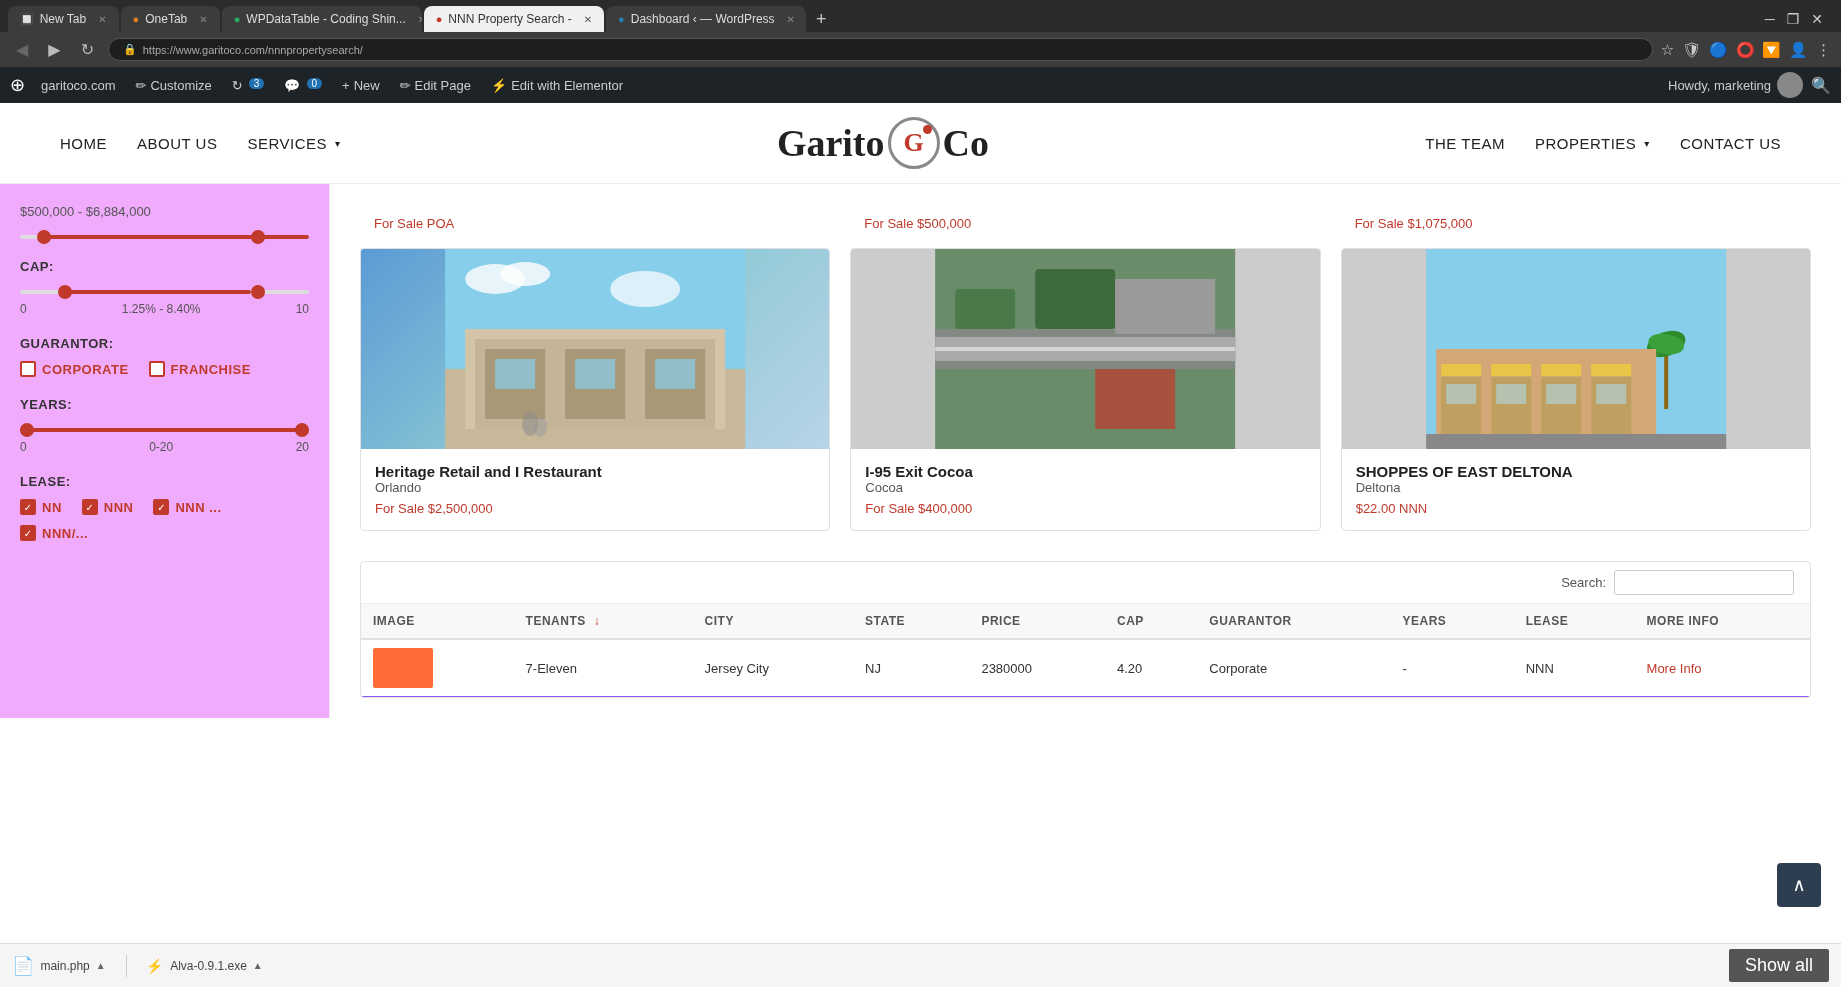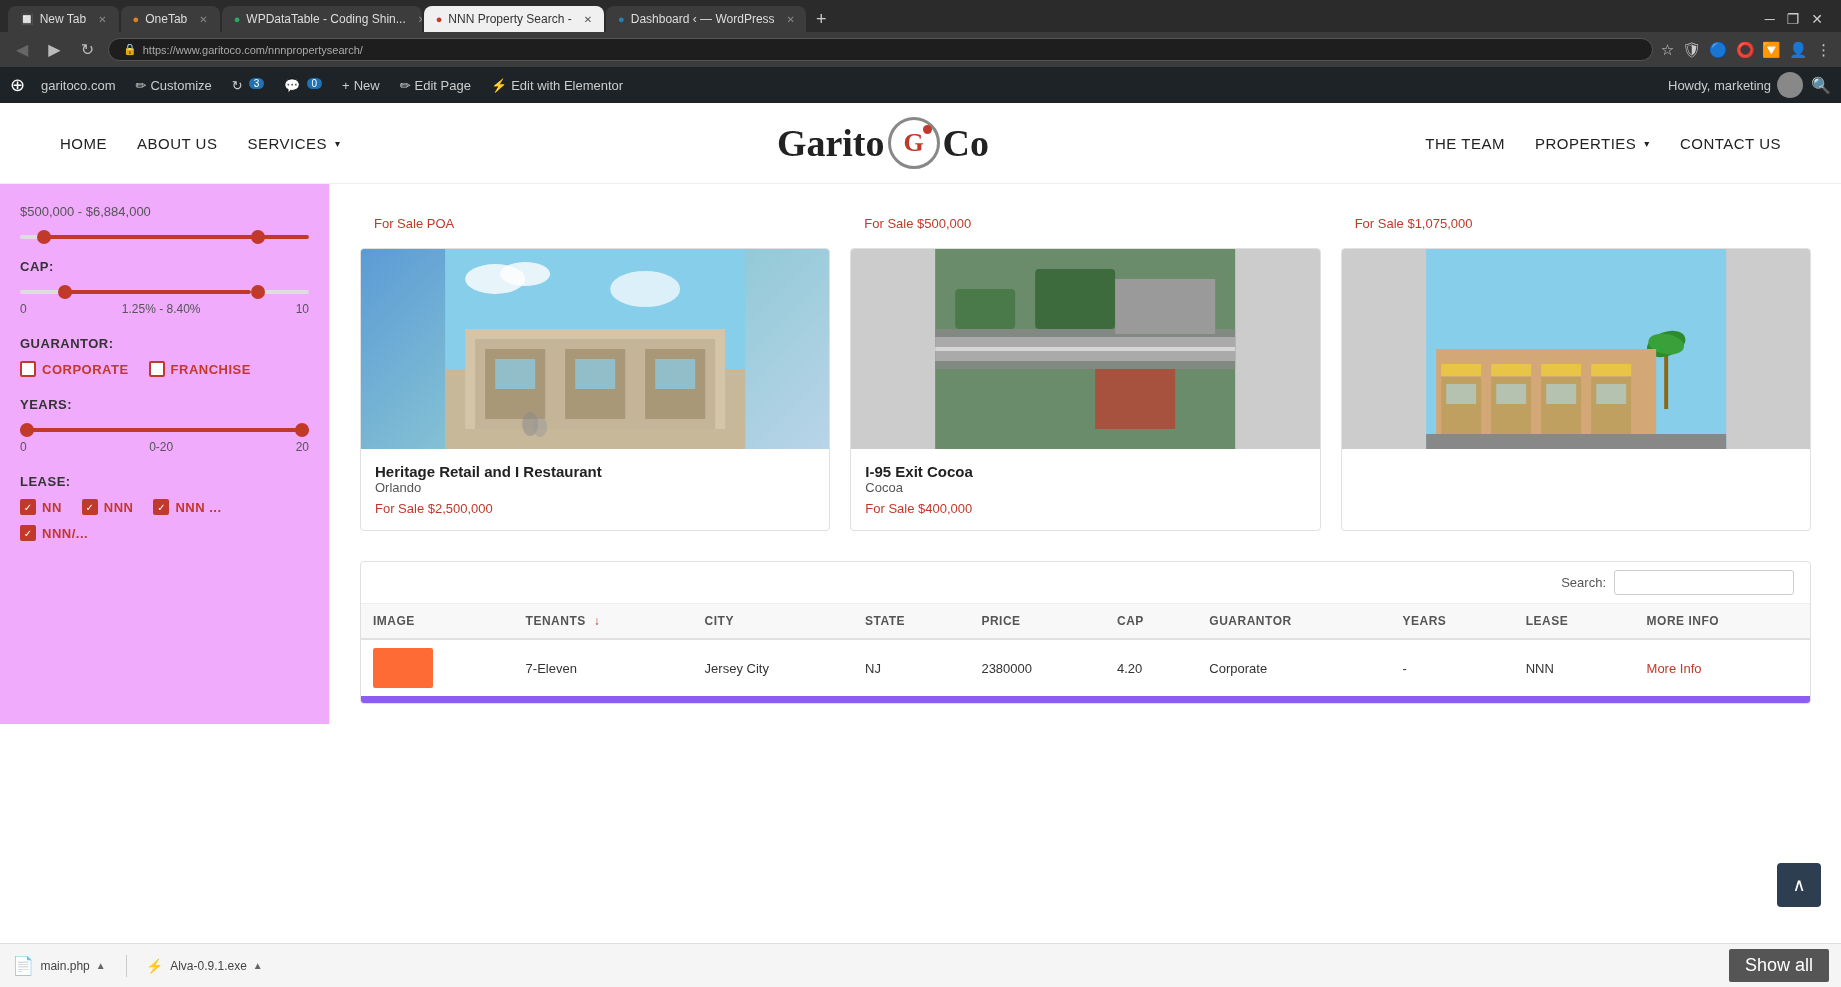--- a/index.html
+++ b/index.html
@@ -82,21 +82,21 @@
     .price-strip-item { padding: 10px 14px; }
     .price-strip-text { font-size: 13px; color: #c0392b; }
 
     
     .table-section { border: 1px solid #e0e0e0; border-radius: 4px; overflow: hidden; }
     .table-search-bar { padding: 8px 16px; display: flex; justify-content: flex-end; align-items: center; border-bottom: 1px solid #eee; }
     .table-search-label { font-size: 13px; color: #555; margin-right: 8px; }
     .table-search-input { border: 1px solid #ccc; padding: 4px 8px; font-size: 13px; border-radius: 3px; width: 180px; }
     .data-table { width: 100%; border-collapse: collapse; }
     .data-table th { background: #f8f8f8; padding: 10px 12px; text-align: left; font-size: 12px; color: #555; font-weight: 700; letter-spacing: 0.5px; border-bottom: 2px solid #e0e0e0; white-space: nowrap; }
-    .data-table td { padding: 8px 12px; border-bottom: 7px solid #8b5cf6; font-size: 13px; color: #333; }
+    .data-table td { padding: 8px 12px; border-bottom: 1px solid #8b5cf6; font-size: 13px; color: #333; }
     .sort-arrow { color: #c0392b; margin-left: 4px; }
     .thumbnail-cell { width: 60px; height: 40px; background: #ff6b35; border-radius: 2px; }
 
     
     .back-to-top { position: fixed; bottom: 80px; right: 20px; width: 44px; height: 44px; background: #2c3e50; color: #fff; border-radius: 4px; display: flex; align-items: center; justify-content: center; cursor: pointer; font-size: 18px; z-index: 100; }
 
     
     .bottom-bar { position: fixed; bottom: 0; left: 0; right: 0; background: #f5f5f5; border-top: 1px solid #ddd; display: flex; align-items: center; padding: 4px 12px; height: 44px; gap: 20px; font-size: 12px; color: #444; }
     .bottom-file { display: flex; align-items: center; gap: 6px; border-right: 1px solid #ccc; padding-right: 20px; }
     .bottom-file-icon { font-size: 18px; color: #555; }
@@ -421,20 +421,25 @@
             <rect x="115" y="128" width="40" height="60" fill="#c0a060"></rect>
             <rect x="165" y="128" width="40" height="60" fill="#c0a060"></rect>
 
             <rect x="20" y="135" width="30" height="20" fill="#add8e6" opacity="0.6"></rect>
             <rect x="70" y="135" width="30" height="20" fill="#add8e6" opacity="0.6"></rect>
             <rect x="120" y="135" width="30" height="20" fill="#add8e6" opacity="0.6"></rect>
             <rect x="170" y="135" width="30" height="20" fill="#add8e6" opacity="0.6"></rect>
 
             <rect x="0" y="185" width="300" height="15" fill="#888"></rect>
           </svg>
+        </div>
+        <div class="card-body">
+          <div class="card-title">SHOPPES OF EAST DELTONA</div>
+          <div class="card-city">Deltona</div>
+          <div class="card-price">$22.00 NNN</div>
         </div>
       </div>
     </div>
 
     <div class="table-section">
       <div class="table-search-bar">
         <label class="table-search-label">Search:</label>
         <input type="text" class="table-search-input" placeholder="" style="">
       </div>
       <table class="data-table">

